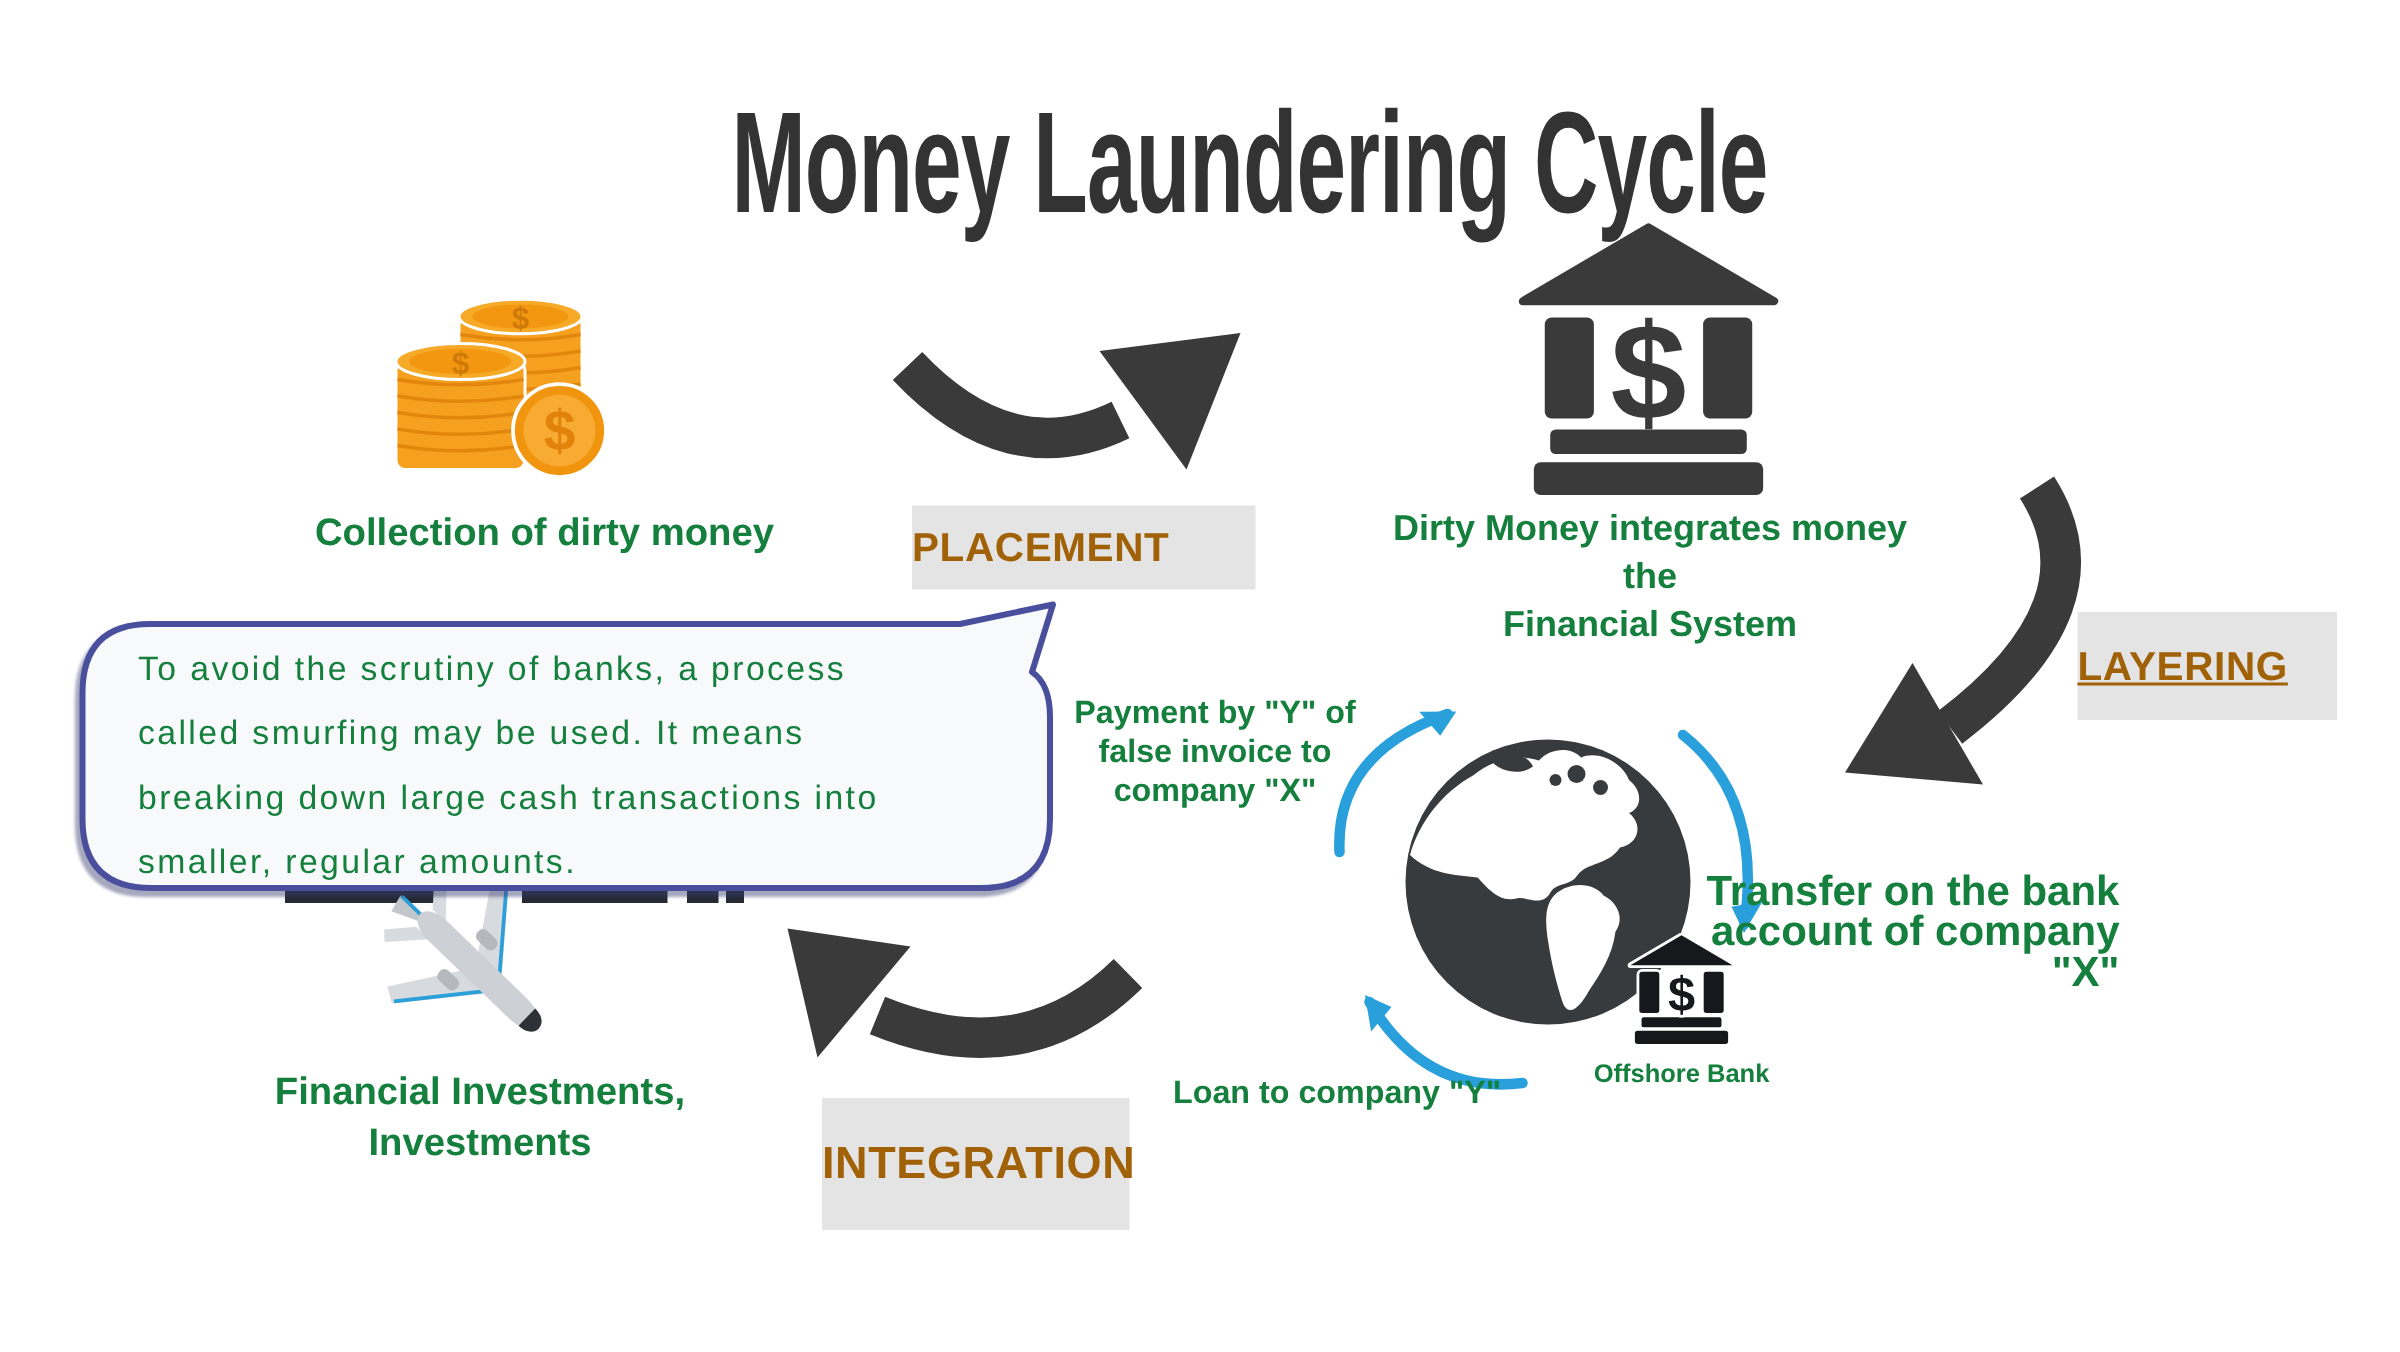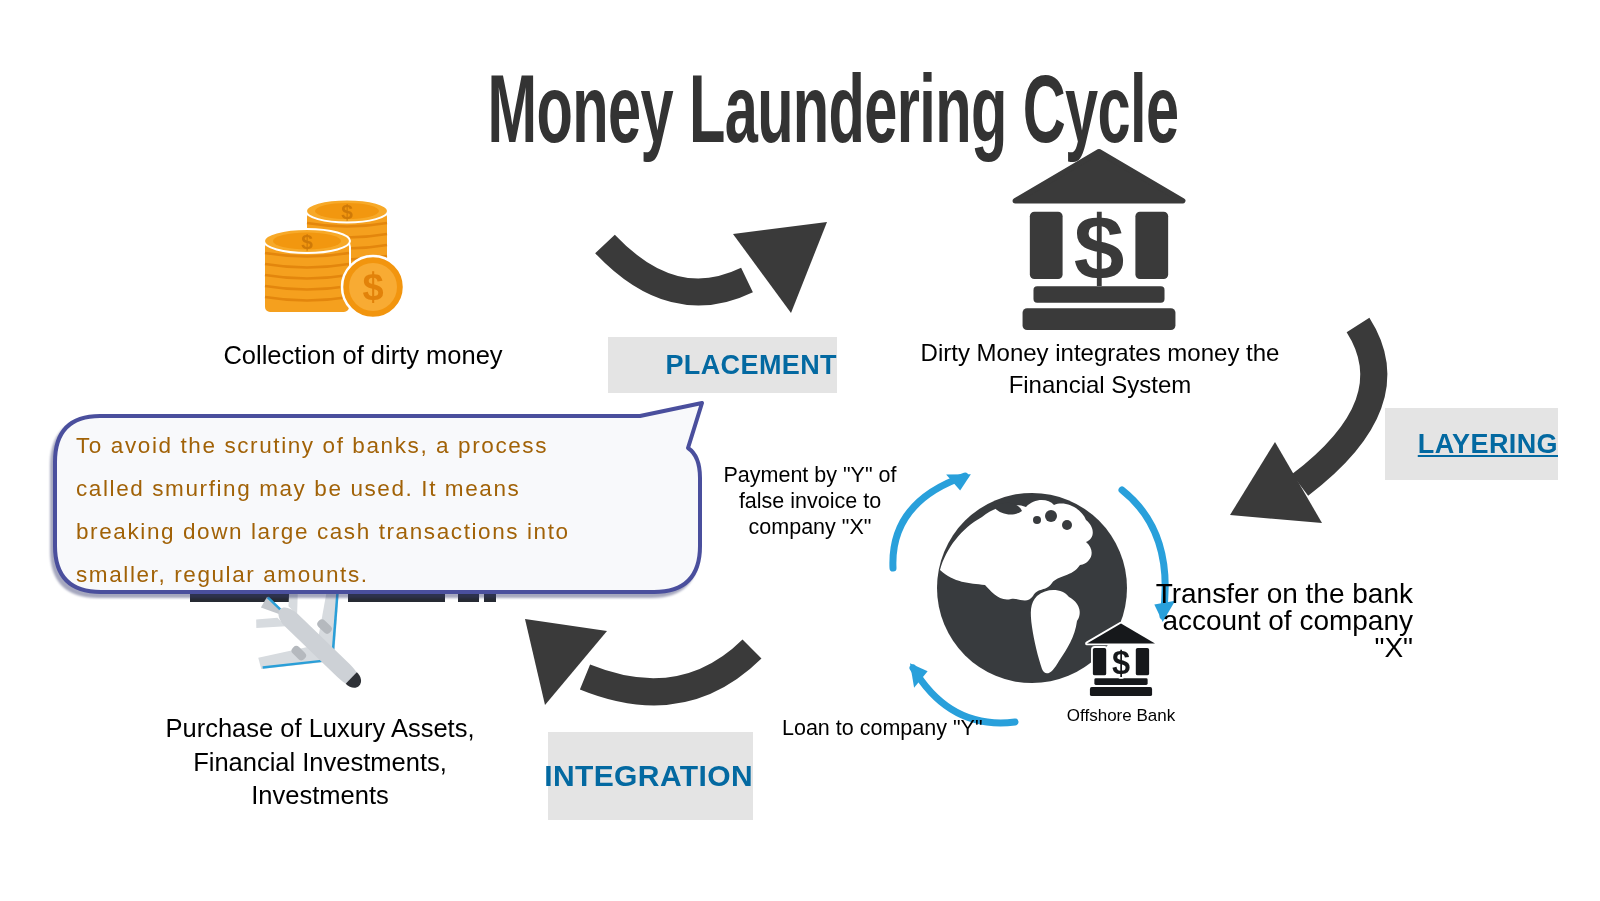--- a/index.html
+++ b/index.html
@@ -4,39 +4,39 @@
 <style>
   html,body{margin:0;padding:0;background:#fff;}
   .canvas{position:relative;width:1600px;height:901px;background:#ffffff;overflow:hidden;
           font-family:"Liberation Sans",sans-serif;color:#3b3b3b;}
   .abs{position:absolute;}
 
   .title{position:absolute;left:33px;top:54px;width:1600px;text-align:center;
          font-size:96px;font-weight:bold;color:#333333;letter-spacing:-1px;
          transform:scaleX(0.62);transform-origin:center;white-space:nowrap;}
 
-  .stage-box{position:absolute;background:#e4e4e4;display:flex;align-items:center;justify-content:flex-end;
-             color:#0369a1;font-weight:bold;letter-spacing:.4px;}
+  .stage-box{position:absolute;background:#e4e4e4;display:flex;align-items:center;justify-content:flex-start;
+             color:#a16207;font-weight:bold;letter-spacing:.4px;}
   .stage-placement{left:608px;top:337px;width:229px;height:56px;font-size:27px;}
   .stage-layering{left:1385px;top:408px;width:173px;height:72px;font-size:27px;text-decoration:underline;}
   .stage-integration{left:548px;top:732px;width:205px;height:88px;font-size:30px;}
 
-  .node-label{position:absolute;font-weight:normal;text-align:center;color:#000000;}
+  .node-label{position:absolute;font-weight:bold;text-align:center;color:#15803d;}
   .lbl-collection{left:198px;top:341px;width:330px;font-size:25.5px;}
   .lbl-bank{left:920px;top:337px;width:360px;font-size:24px;line-height:32px;}
   .lbl-luxury{left:155px;top:712px;width:330px;font-size:25.5px;line-height:33.5px;}
   .lbl-payment{left:700px;top:462px;width:220px;font-size:21.5px;line-height:26px;}
   .lbl-transfer{left:1133px;top:580px;width:280px;font-size:28px;line-height:27px;text-align:right;}
   .lbl-loan{left:782px;top:716px;font-size:21.5px;white-space:nowrap;text-align:left;}
   .lbl-offshore{left:1046px;top:706px;width:150px;font-size:17px;text-align:center;}
 
   .bubble-svg{left:48px;top:398px;overflow:visible;}
   .bubble-outline{filter:drop-shadow(-3px 4px 1px rgba(55,60,110,0.45));}
-  .bubble-text{position:absolute;left:76px;top:424px;width:560px;
-               font-size:22.5px;letter-spacing:1.6px;line-height:43px;color:#a16207;}
+  .bubble-text{position:absolute;left:92px;top:424px;width:560px;
+               font-size:22.5px;letter-spacing:1.6px;line-height:43px;color:#15803d;}
   .bar{position:absolute;height:11px;background:#262a33;top:591px;}
 
   svg{display:block;}
   .ov{overflow:visible;}
 </style>
 </head>
 <body>
 
 <div class="canvas">
 
@@ -171,21 +171,20 @@
       <path d="M78,96 L100,116 L94,122 L78,108 Z" fill="#d7dbdf"></path>
       <path d="M70,100 L70,130 L82,127 Z" fill="#c3c7cc"></path>
       <line x1="70" y1="102" x2="70" y2="129" stroke="#2a9fd8" stroke-width="2.5"></line>
       <path d="M70,4 C77,4 79,14 79,24 L79,96 C79,105 75,112 70,112 C65,112 61,105 61,96 L61,24 C61,14 63,4 70,4 Z" fill="#cdd1d6"></path>
       <path d="M70,2 C75,2 78,7 78,13 L62,13 C62,7 65,2 70,2 Z" fill="#2e3136"></path>
       <rect x="47" y="60" width="9" height="16" rx="4" fill="#b5b9be"></rect>
       <rect x="84" y="60" width="9" height="16" rx="4" fill="#b5b9be"></rect>
     </g>
   </svg>
   <div class="node-label lbl-luxury">
-    <div>Purchase of Luxury Assets,</div>
     <div>Financial Investments,</div>
     <div>Investments</div>
   </div>
 
   <svg class="abs ov" style="left:515px;top:605px" width="250" height="115" viewBox="0 0 250 115">
     <path d="M237,44 Q168,112 70,72" stroke="#3a3a3a" stroke-width="27" fill="none"></path>
     <polygon points="10,14 92,26 30,100" fill="#3a3a3a"></polygon>
   </svg>
   <div class="stage-box stage-integration">
     <span>INTEGRATION</span>

